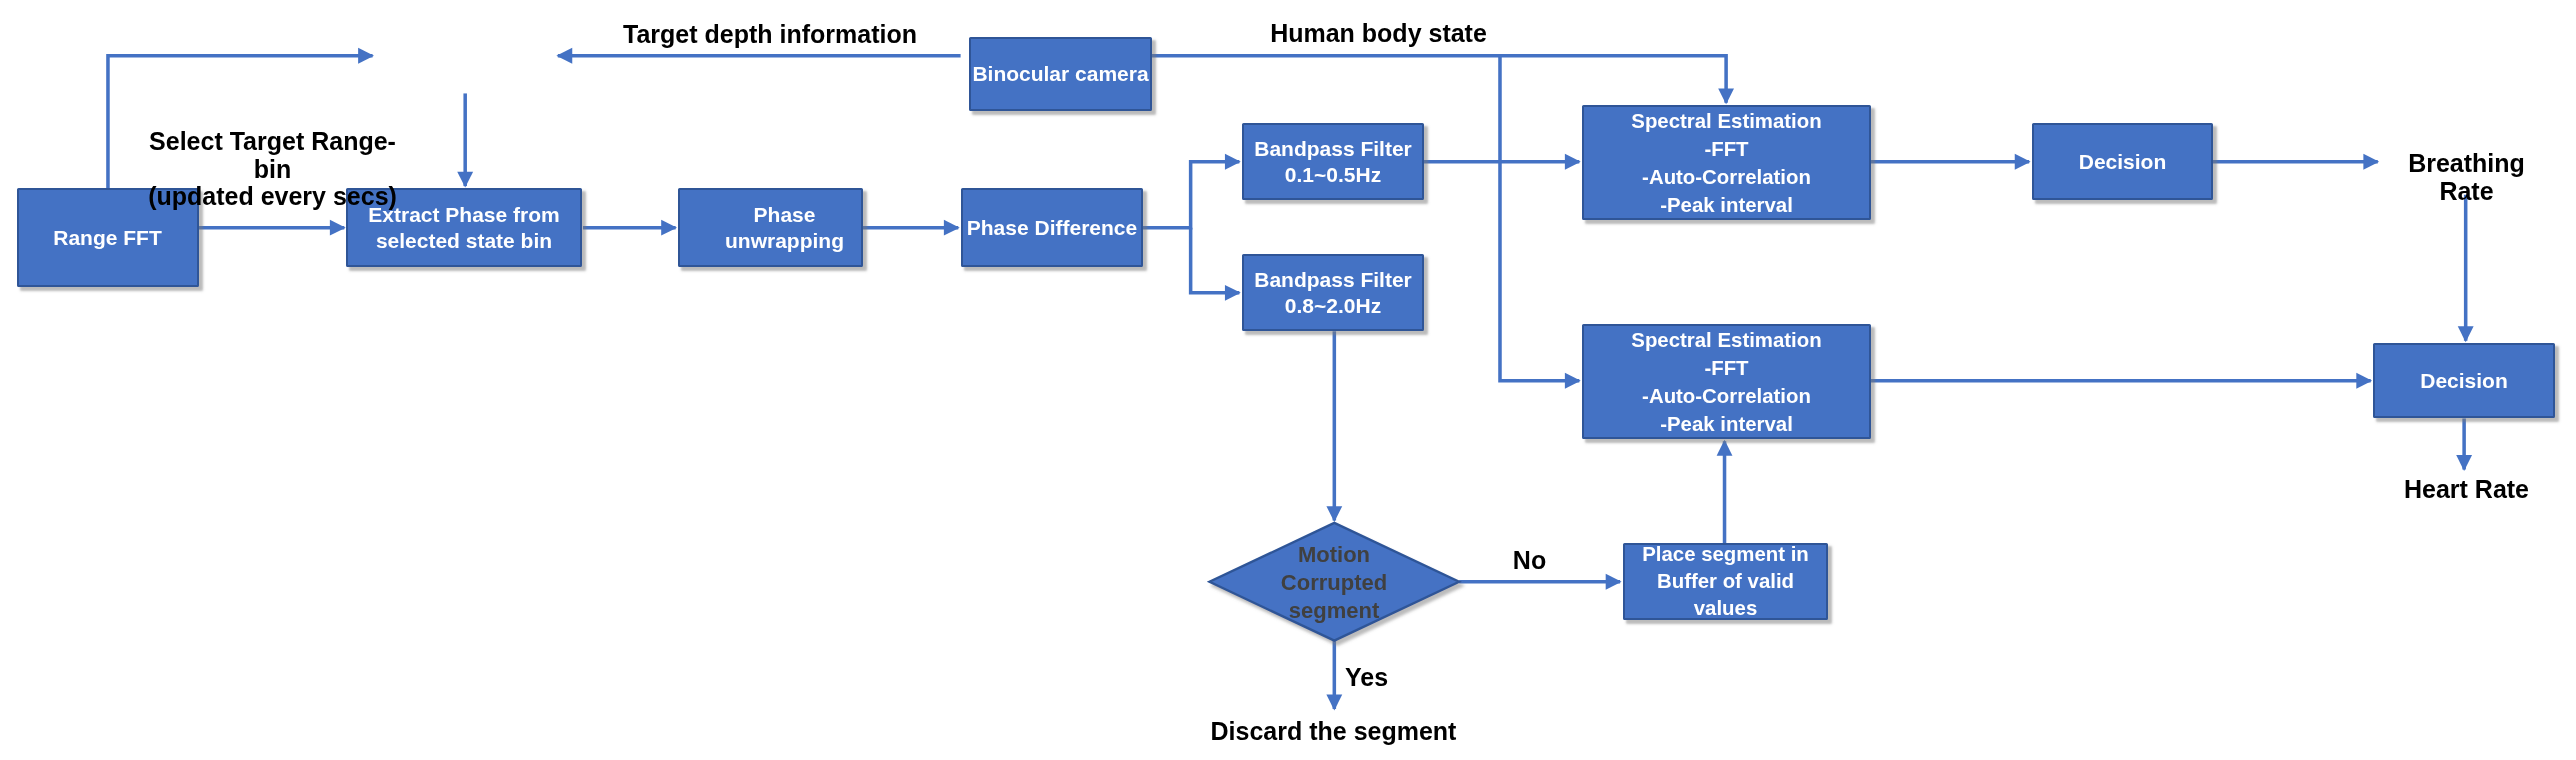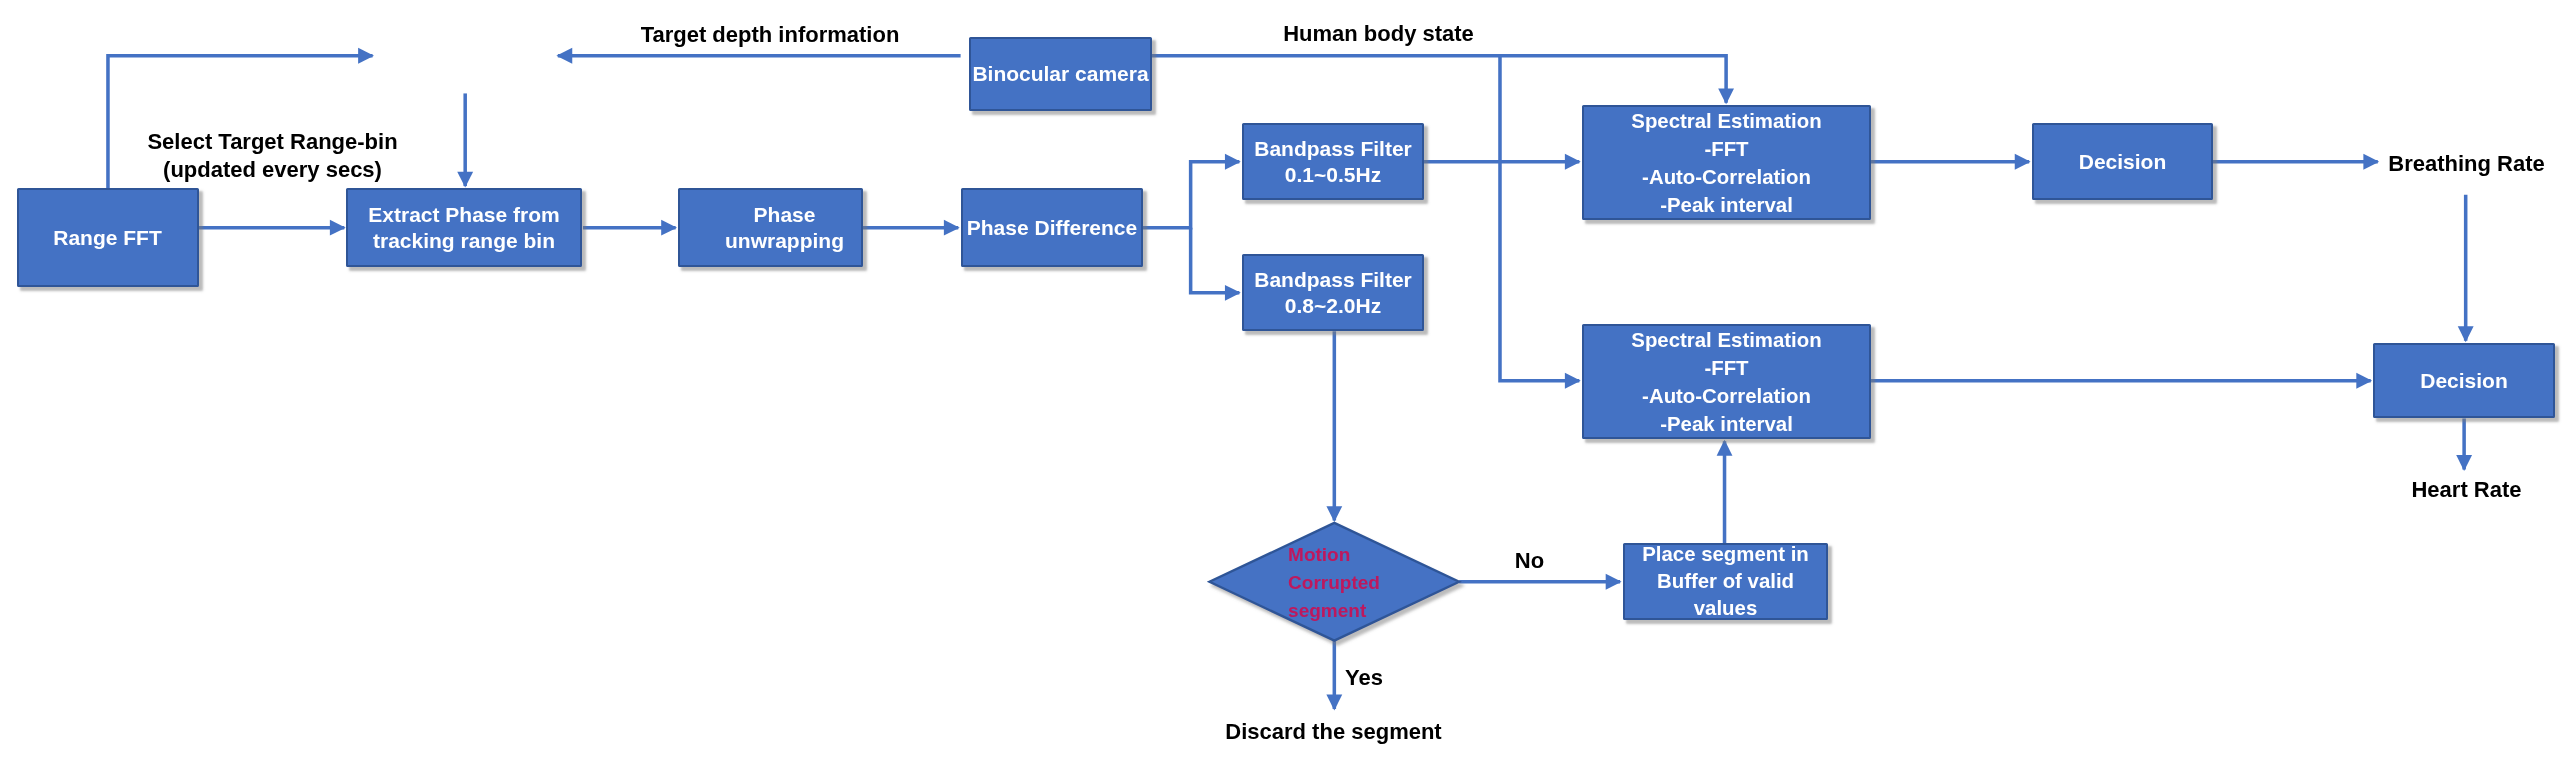--- a/index.html
+++ b/index.html
@@ -15,27 +15,27 @@
   .diamond-shape{fill:#4472C4;stroke:#2F5597;stroke-width:3;}
   .node{
     position:absolute;z-index:2;box-sizing:border-box;
     background:#4472C4;border:2.4px solid #2F5597;border-radius:1.6px;
     color:#ffffff;font-weight:bold;font-size:21px;line-height:26px;
     display:flex;align-items:center;justify-content:center;
     text-align:center;white-space:pre-line;
     box-shadow:3.1px 3.9px 2.4px rgba(120,120,120,0.5);
   }
   .diamond-text{
-    position:absolute;z-index:3;color:#be185d;font-weight:bold;
-    font-size:19px;line-height:28px;text-align:left;white-space:pre-line;
+    position:absolute;z-index:3;color:#404040;font-weight:bold;
+    font-size:22px;line-height:28px;text-align:center;white-space:pre-line;
     display:flex;align-items:center;justify-content:center;
   }
   .flabel{
     position:absolute;z-index:2;color:#000000;font-weight:bold;
-    font-size:22px;line-height:27.5px;text-align:center;white-space:pre-line;
+    font-size:25px;line-height:27.5px;text-align:center;white-space:pre-line;
   }
   
   #n-range-fft{left:16.5px;top:188px;width:182px;height:99px;}
   #n-range-bin{left:375px;top:18px;width:181px;height:75px;}
   #n-binocular{left:961px;top:37px;width:183px;height:74px;margin-left:8px;}
   #n-extract{left:346px;top:188px;width:236px;height:79px;}
   #n-unwrap{left:678px;top:188px;width:185px;height:79px;padding-left:28px;}
   #n-phasediff{left:961px;top:188px;width:182px;height:79px;}
   #n-bp-breath{left:1242px;top:123px;width:182px;height:77px;}
   #n-bp-heart{left:1242px;top:254px;width:182px;height:77px;}
@@ -90,21 +90,21 @@
     <path class="conn" d="M1858,741 L2063,741" marker-end="url(#arrow)"></path>
     <path class="conn" d="M2196,692 L2196,562" marker-end="url(#arrow)"></path>
     <path class="conn" d="M1699,816 L1699,903" marker-end="url(#arrow)"></path>
 
     <polygon class="diamond-shape" points="1699,666 1858,741 1699,816 1540,741" filter="url(#ds)"></polygon>
   </svg>
 
   <div class="node" id="n-range-fft">Range FFT</div>
   <div class="node" id="n-binocular">Binocular camera</div>
   <div class="node" id="n-extract">Extract Phase from
-tracking range bin</div>
+selected state bin</div>
   <div class="node" id="n-unwrap">Phase
 unwrapping</div>
   <div class="node" id="n-phasediff">Phase Difference</div>
   <div class="node" id="n-bp-breath">Bandpass Filter
 0.1~0.5Hz</div>
   <div class="node" id="n-bp-heart">Bandpass Filter
 0.8~2.0Hz</div>
   <div class="node" id="n-spec-breath">Spectral Estimation
 -FFT
 -Auto-Correlation

